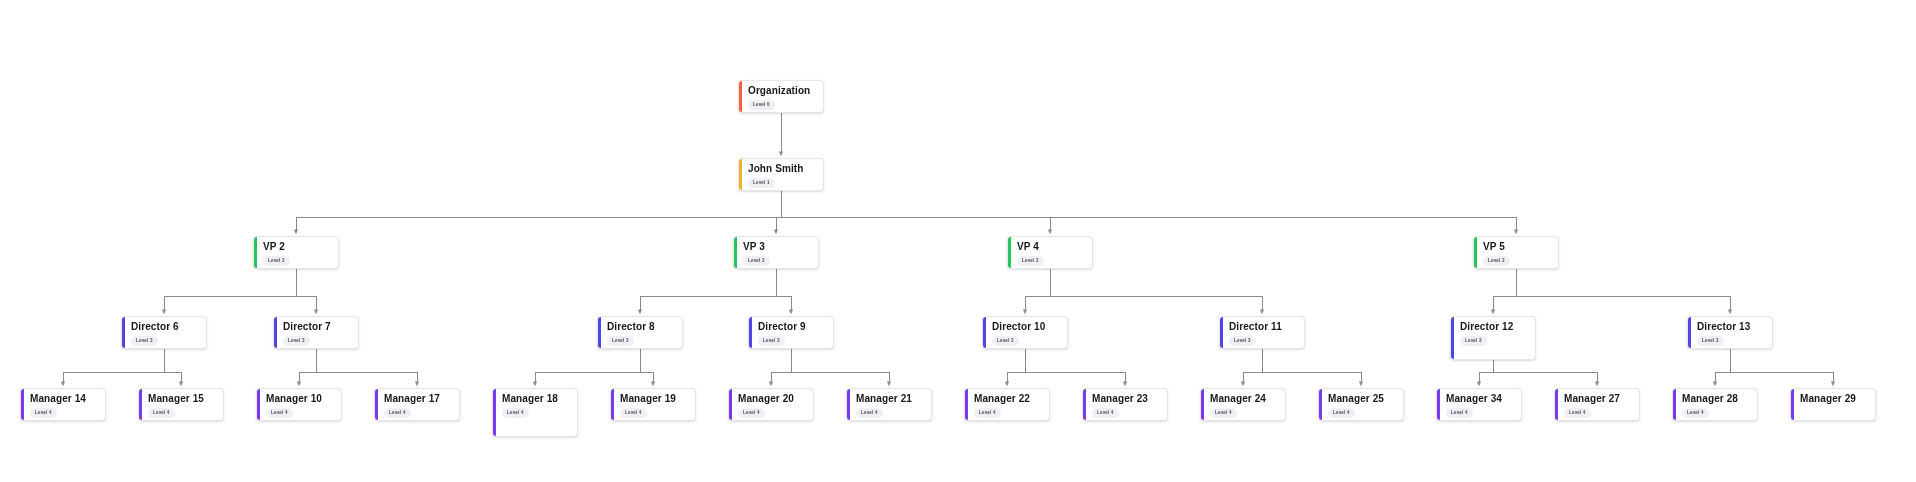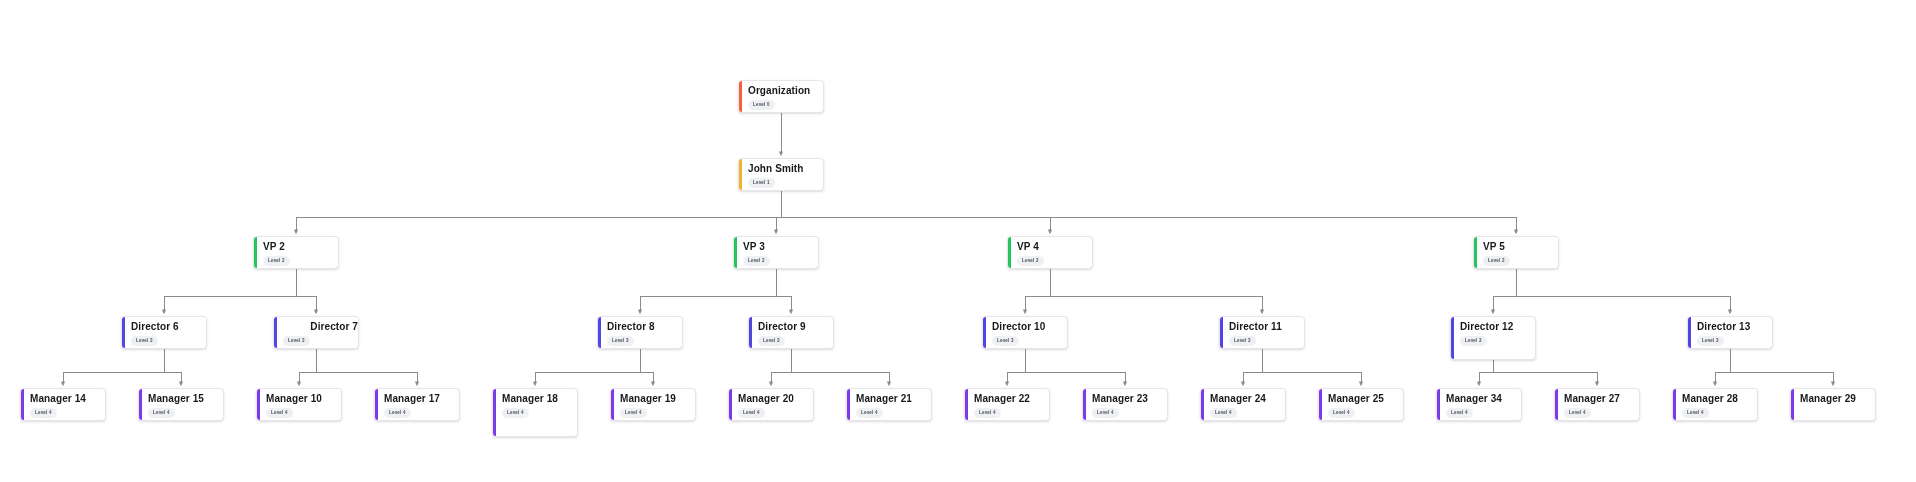--- a/index.html
+++ b/index.html
@@ -155,21 +155,21 @@
       <div class="node" style="left: 1473px; top: 236px; width: 86px; height: 33px;">
         <span class="accent" style="background: rgb(34, 197, 94);"></span>
         <div class="node-title">VP 5</div>
         <div class="node-badge">Level 2</div>
       </div>
       <div class="node" style="left: 121px; top: 316px; width: 86px; height: 33px;">
         <span class="accent" style="background: rgb(79, 70, 229);"></span>
         <div class="node-title">Director 6</div>
         <div class="node-badge">Level 3</div>
       </div>
-      <div class="node" style="left: 273px; top: 316px; width: 86px; height: 33px; align-items: flex-end;">
+      <div class="node" style="left: 273px; top: 316px; width: 86px; height: 33px;">
         <span class="accent" style="background: rgb(79, 70, 229);"></span>
         <div class="node-title">Director 7</div>
         <div class="node-badge">Level 3</div>
       </div>
       <div class="node" style="left: 597px; top: 316px; width: 86px; height: 33px;">
         <span class="accent" style="background: rgb(79, 70, 229);"></span>
         <div class="node-title">Director 8</div>
         <div class="node-badge">Level 3</div>
       </div>
       <div class="node" style="left: 748px; top: 316px; width: 86px; height: 33px;">

